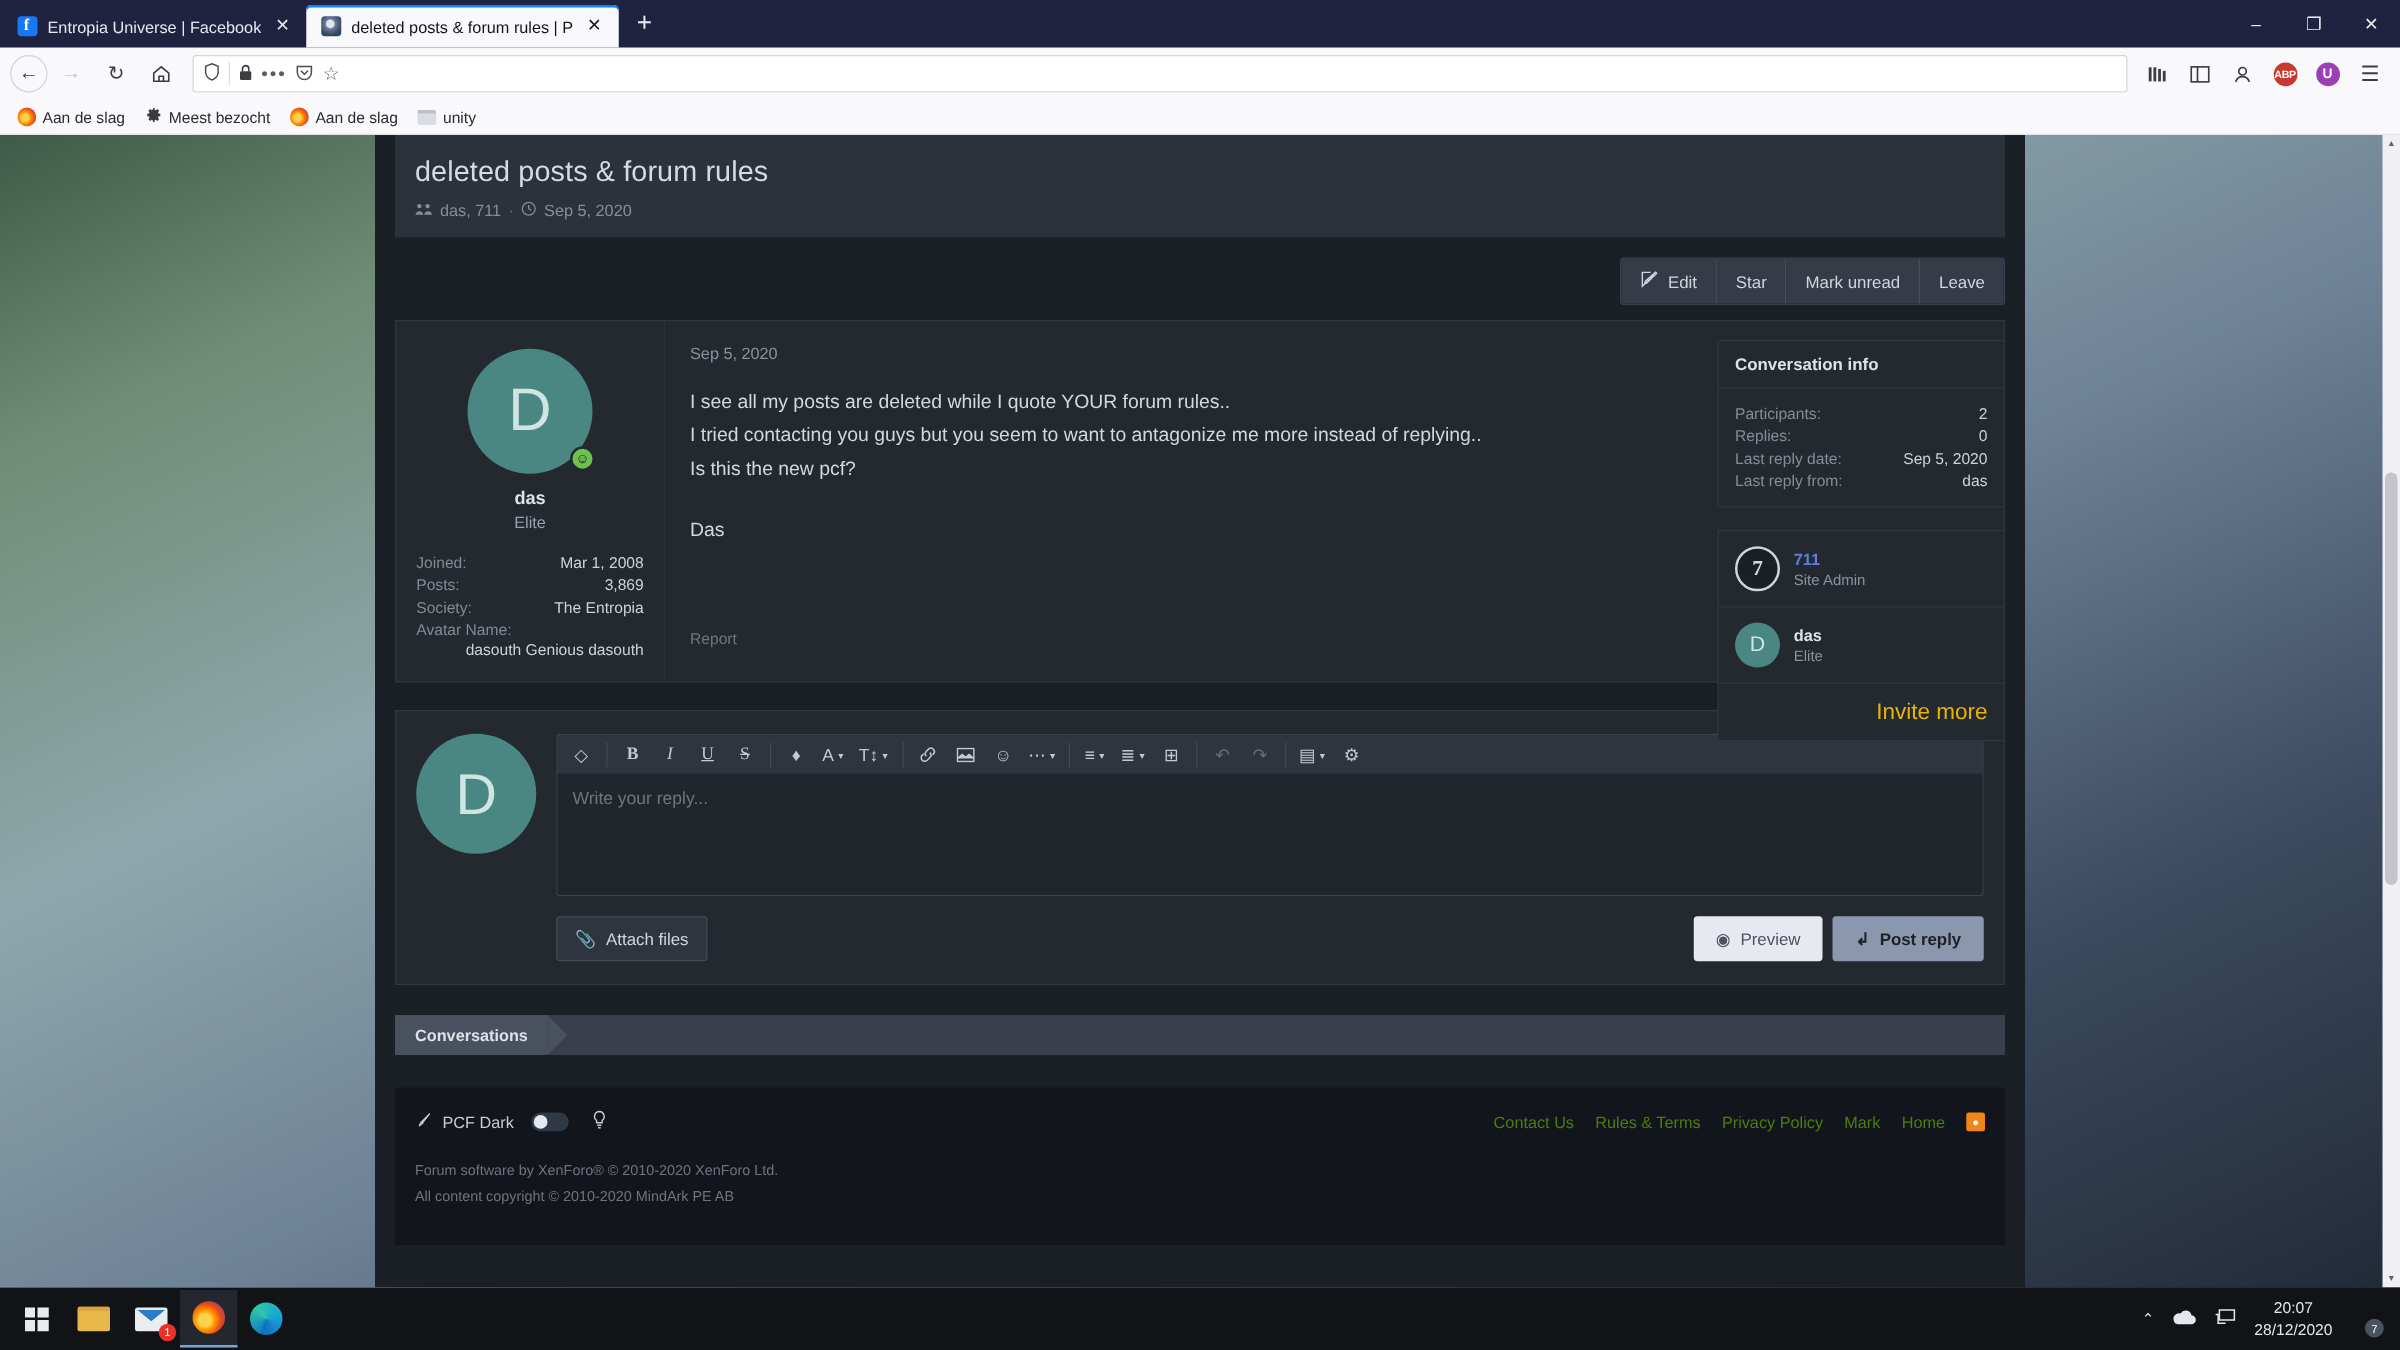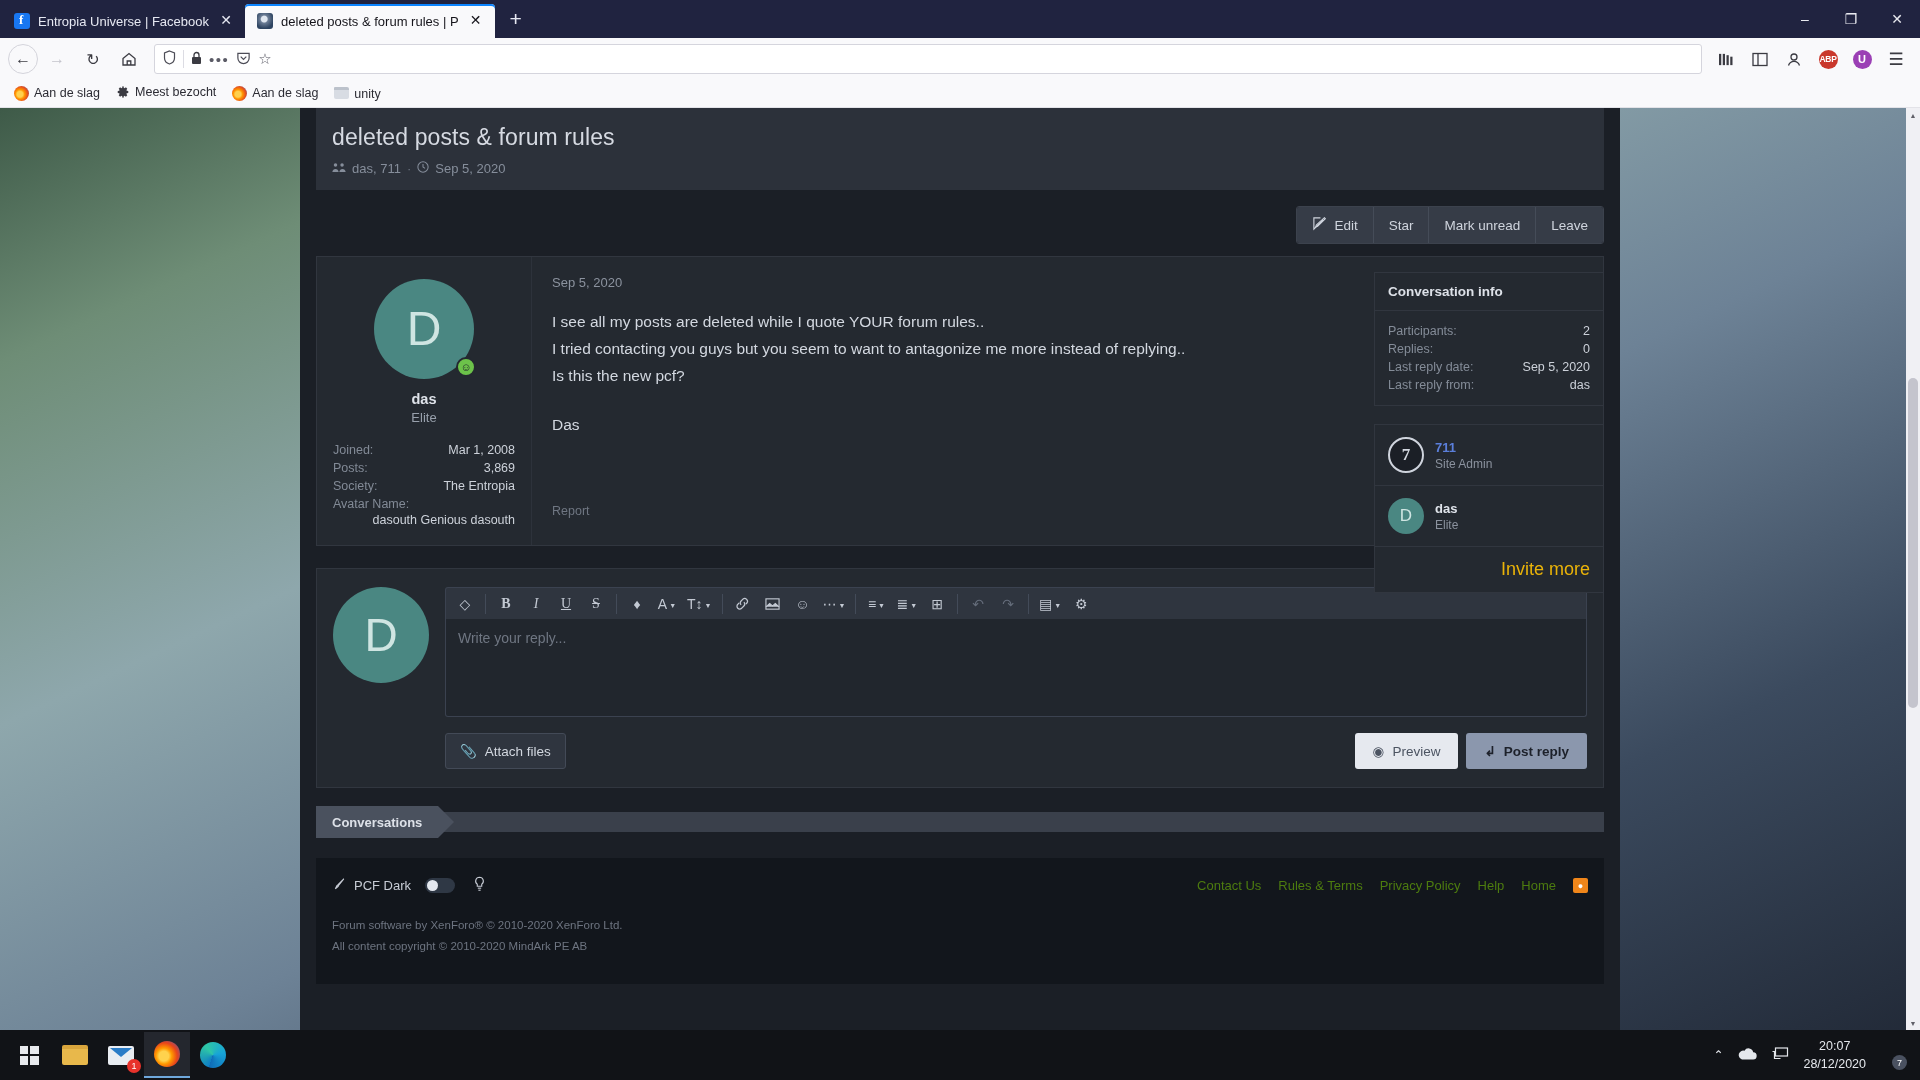--- a/index.html
+++ b/index.html
@@ -73,21 +73,21 @@
     width: 19px; height: 19px; border-radius: 50%; display: flex; align-items: center;
     justify-content: center; letter-spacing: -0.3px; }
   .badge-u { background: #9b3fb5; color: #fff; font-size: 11px; font-weight: bold;
     width: 19px; height: 19px; border-radius: 50%; display: flex; align-items: center;
     justify-content: center; }
 
   .bookmarks {
     height: 28px; background: #f9f9fb; display: flex; align-items: center;
     gap: 4px; padding: 0 8px; flex: 0 0 28px; border-bottom: 1px solid #e3e3e8;
   }
-  .bm { display: flex; align-items: flex-start; gap: 5px; padding: 2px 6px;
+  .bm { display: flex; align-items: center; gap: 5px; padding: 2px 6px;
     font-size: 12.5px; color: #2b2b33; border-radius: 3px; }
   .bm-ff { width: 15px; height: 15px; border-radius: 50%;
     background: radial-gradient(circle at 40% 55%, #ffd04d 0 24%, #ff9500 38%, #e8511a 62%, #3b5bbf 100%); }
   .bm-folder { width: 15px; height: 12px; background: #d8dce3; border-radius: 1px 2px 2px 2px;
     border-top: 3px solid #bcc2cb; }
 
   
   .viewport { flex: 1; position: relative; overflow: hidden;
     background: linear-gradient(140deg, #3f5f4d 0%, #5a7b63 18%, #7c94a4 45%, #4d5f74 72%, #2a3444 100%);
   }
@@ -172,21 +172,21 @@
     display: flex; align-items: center; gap: 8px; }
   .right-btns { margin-left: auto; display: flex; gap: 8px; }
   .preview-btn { background: #e6e9ef; color: #4a5costs; color: #4c5462; border: none;
     border-radius: 3px; padding: 10px 18px; font-size: 13.5px; font-family: inherit;
     display: flex; align-items: center; gap: 8px; }
   .post-btn { background: #8b97ad; color: #1d212a; border: none; border-radius: 3px;
     padding: 10px 18px; font-size: 13.5px; font-weight: bold; font-family: inherit;
     display: flex; align-items: center; gap: 8px; }
 
   
-  .crumbbar { background: #3a404b; margin-top: 24px; height: 20px; display: flex;
+  .crumbbar { background: #3a404b; margin-top: 24px; height: 32px; display: flex;
     align-items: center; }
   .crumb { position: relative; background: #4a515e; height: 32px; display: flex;
     align-items: center; padding: 0 16px; font-size: 13px; font-weight: bold; color: #dde1e8; }
   .crumb::after { content: ""; position: absolute; right: -16px; top: 0;
     border-top: 16px solid transparent; border-bottom: 16px solid transparent;
     border-left: 16px solid #4a515e; }
 
   
   .rightcol { position: absolute; right: 16px; top: 164px; width: 230px; }
   .card { background: #242930; border: 1px solid #31363f; margin-bottom: 18px; }
@@ -552,21 +552,21 @@
               <svg width="13" height="16" viewBox="0 0 14 17" fill="none" stroke="#c7ccd5" stroke-width="1.2">
                 <path d="M7 1.2a4.2 4.2 0 0 0-2.4 7.6v2.1h4.8V8.8A4.2 4.2 0 0 0 7 1.2z"></path>
                 <line x1="5.2" y1="13" x2="8.8" y2="13"></line>
                   <line x1="5.8" y1="15.2" x2="8.2" y2="15.2"></line>
               </svg>
             </span>
             <span class="flinks">
               <a href="#">Contact Us</a>
               <a href="#">Rules &amp; Terms</a>
               <a href="#">Privacy Policy</a>
-              <a href="#">Help</a>
+              <a href="#">Mark</a>
               <a href="#">Home</a>
               <span class="rss">●</span>
             </span>
           </div>
           <div class="fcopy">
             <div>Forum software by XenForo® © 2010-2020 XenForo Ltd.</div>
             <div>All content copyright © 2010-2020 MindArk PE AB</div>
           </div>
         </div>
 

